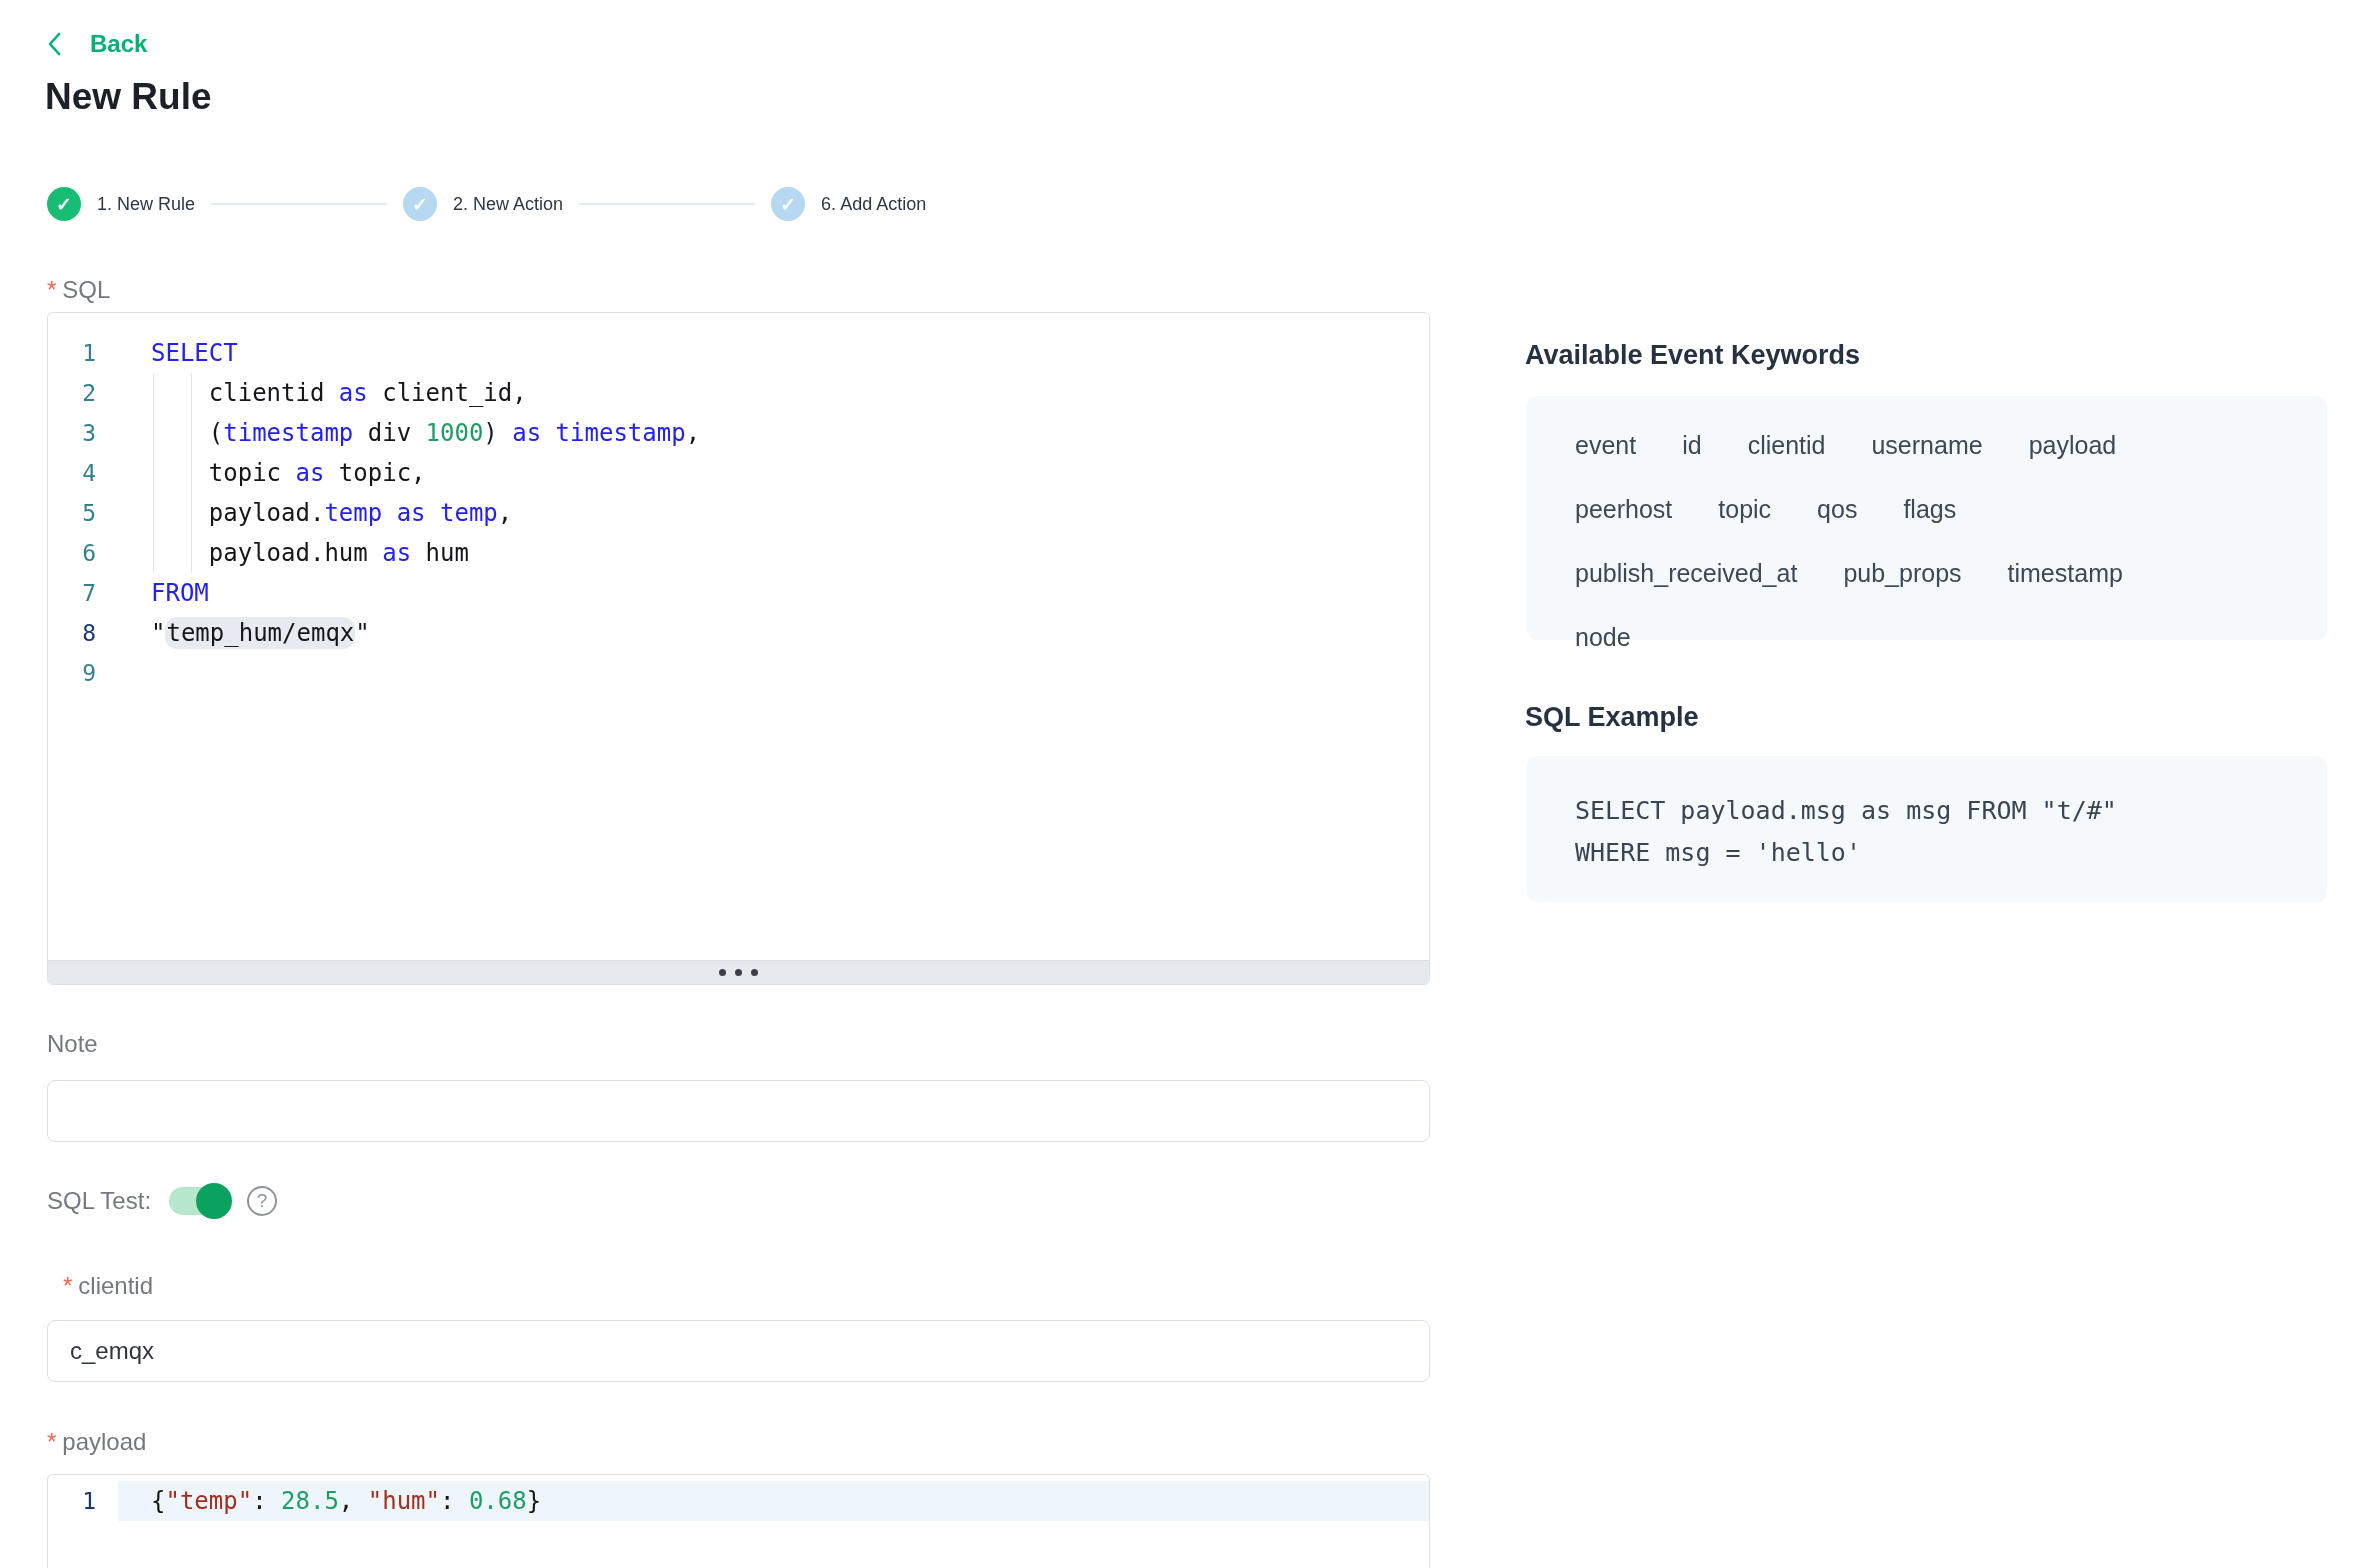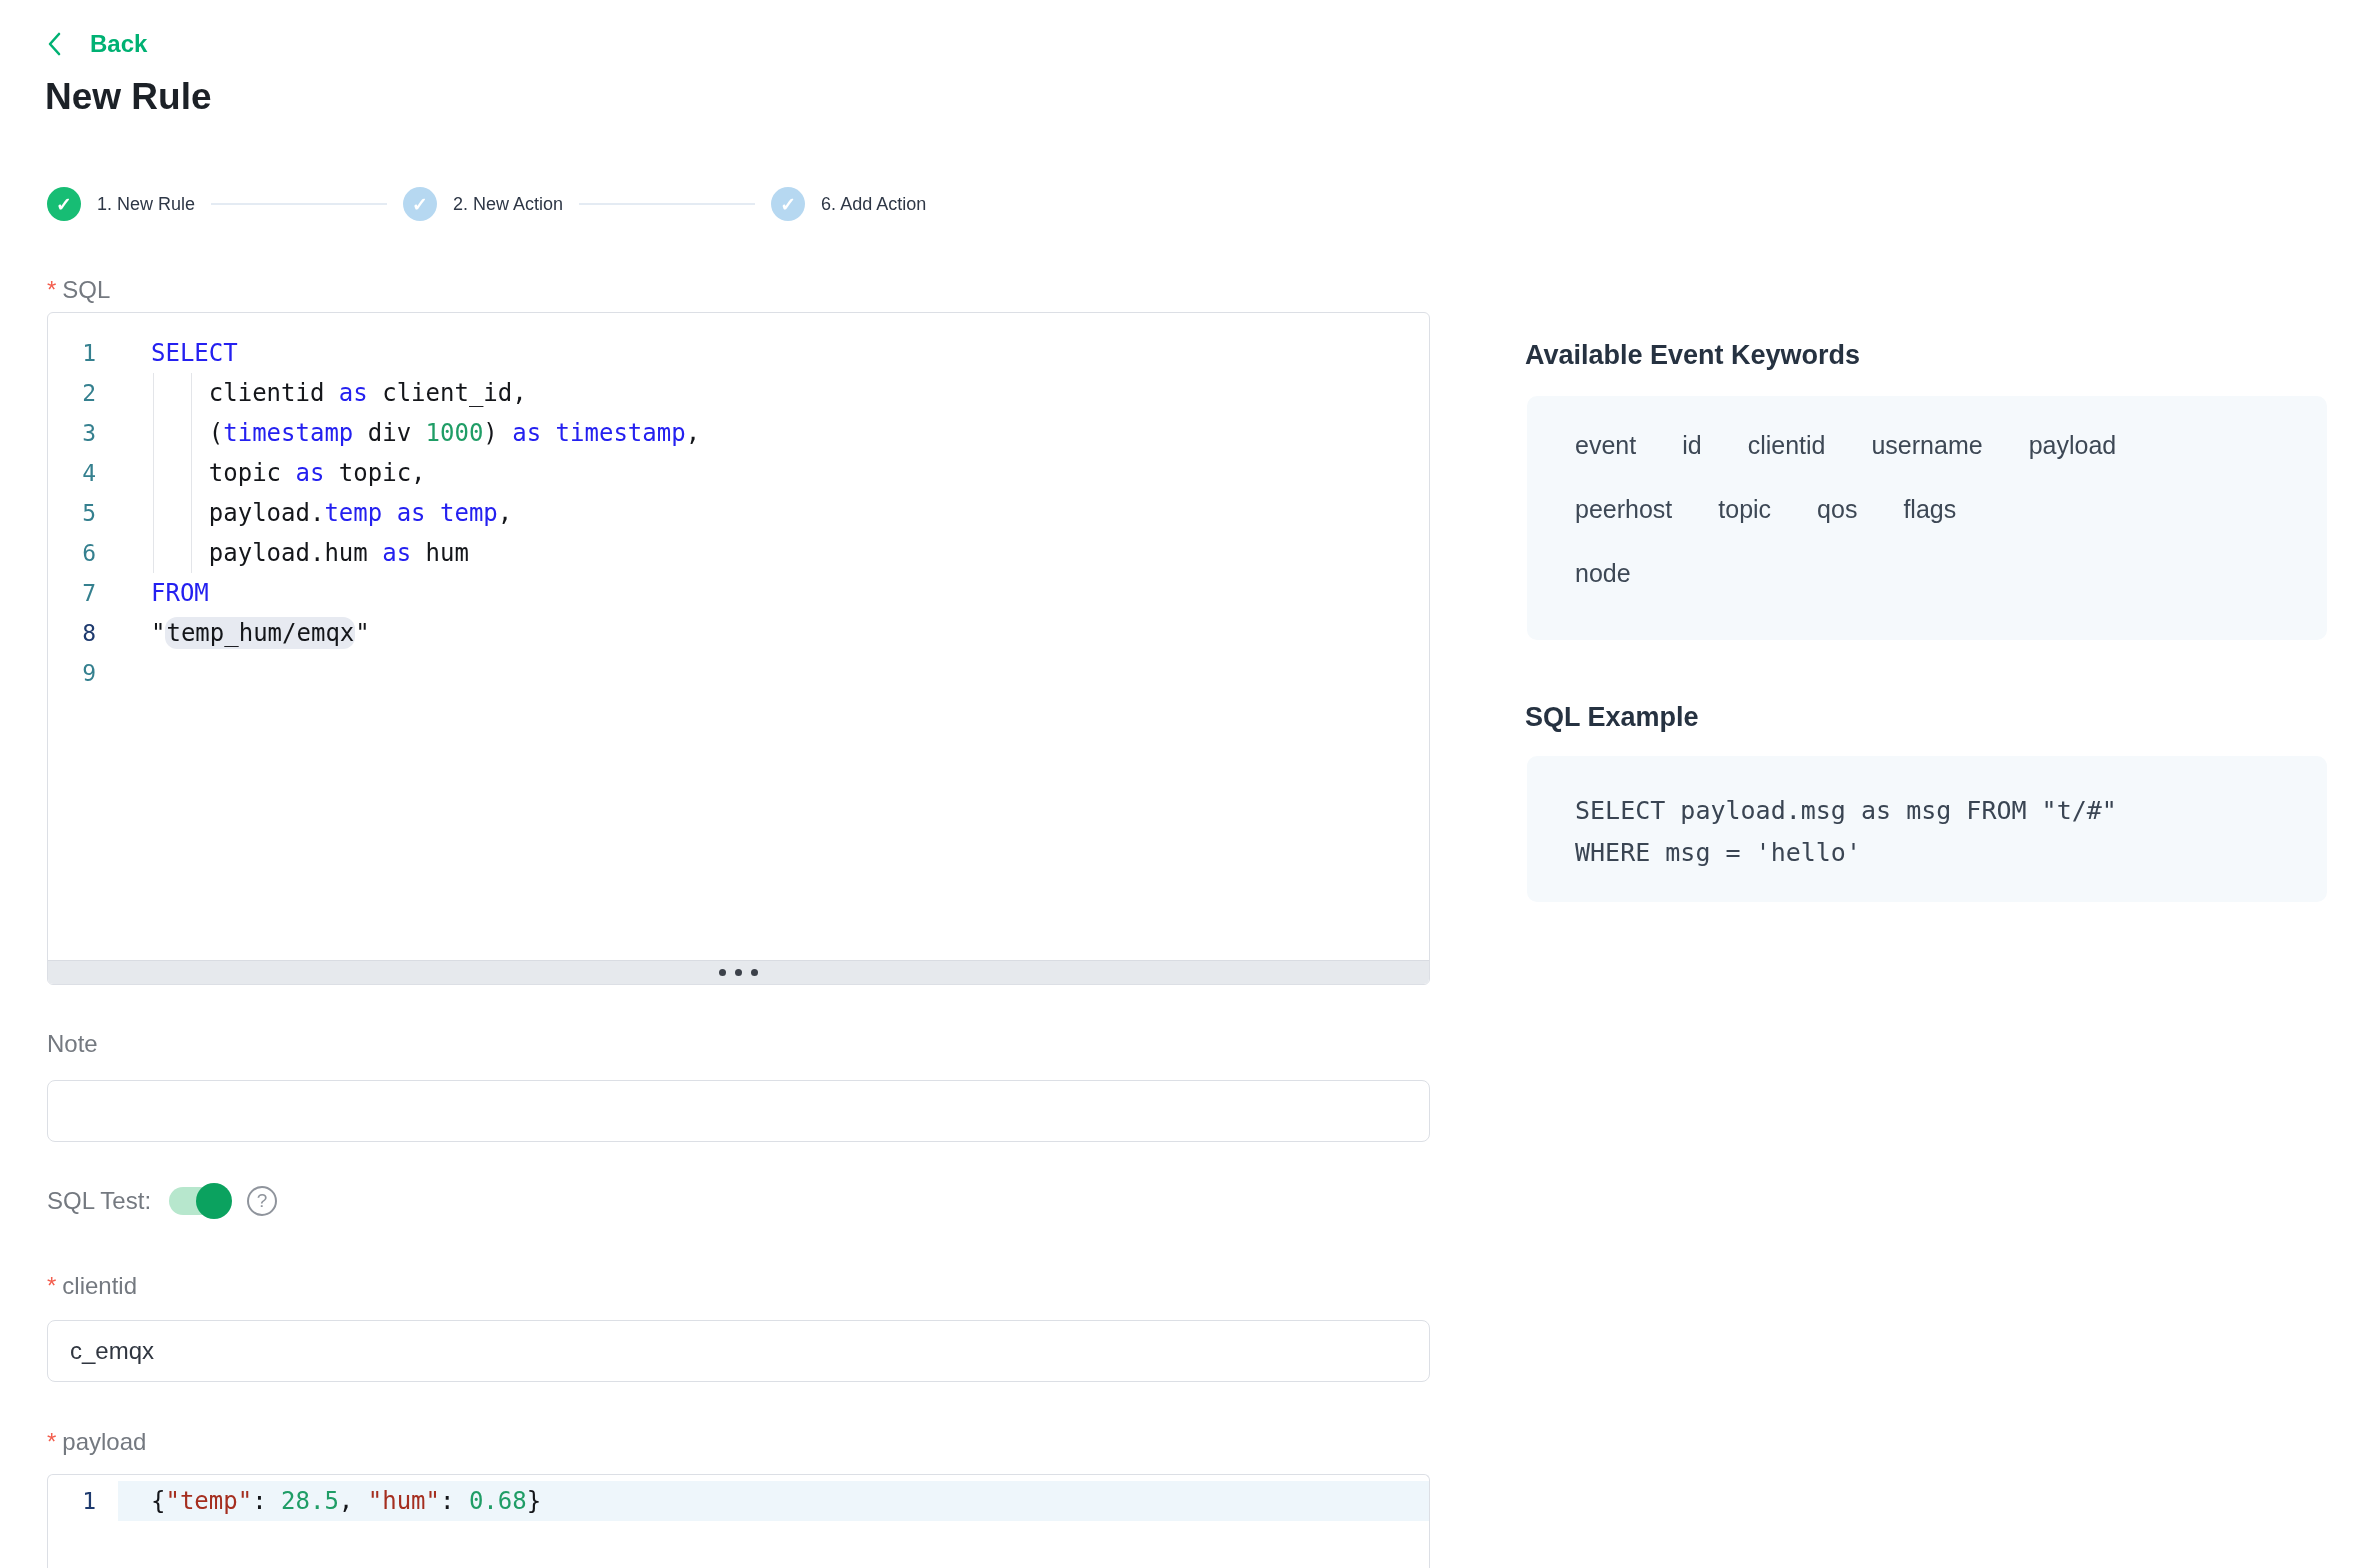--- a/index.html
+++ b/index.html
@@ -176,21 +176,21 @@
 <div class="abs sqltest-row">
   <span class="field-label">SQL Test:</span>
   <span class="toggle">
       <span class="knob"></span>
     </span>
   <span class="help-icon">
       <span>?</span>
     </span>
 </div>
 
-<div class="abs field-label" style="left:47px;top:1272px;text-align:center;">
+<div class="abs field-label" style="left:63px;top:1272px;text-align:center;">
   <span class="req">*</span><span>clientid</span>
 </div>
 <input class="text-input" style="top: 1320px;" value="c_emqx">
 
 <div class="abs field-label" style="left:47px;top:1428px;">
   <span class="req">*</span><span>payload</span>
 </div>
 <div class="abs editor payload-editor">
   <div class="editor-lines" id="payload-lines">
       <div class="cm-line">
@@ -209,20 +209,25 @@
       <span class="kw-item">username</span>
       <span class="kw-item">payload</span>
     </div>
     <div class="kw-row">
       <span class="kw-item">peerhost</span>
       <span class="kw-item">topic</span>
       <span class="kw-item">qos</span>
       <span class="kw-item">flags</span>
     </div>
     <div class="kw-row">
+      <span class="kw-item">publish_received_at</span>
+      <span class="kw-item">pub_props</span>
+      <span class="kw-item">timestamp</span>
+    </div>
+    <div class="kw-row">
       <span class="kw-item">node</span>
     </div>
   </div>
 
 <div class="abs panel-title ex-title">SQL Example</div>
 <div class="abs ex-box" id="ex-box">
     <div class="ex-line">SELECT payload.msg as msg FROM "t/#"</div>
     <div class="ex-line">WHERE msg = 'hello'</div>
   </div>
 

